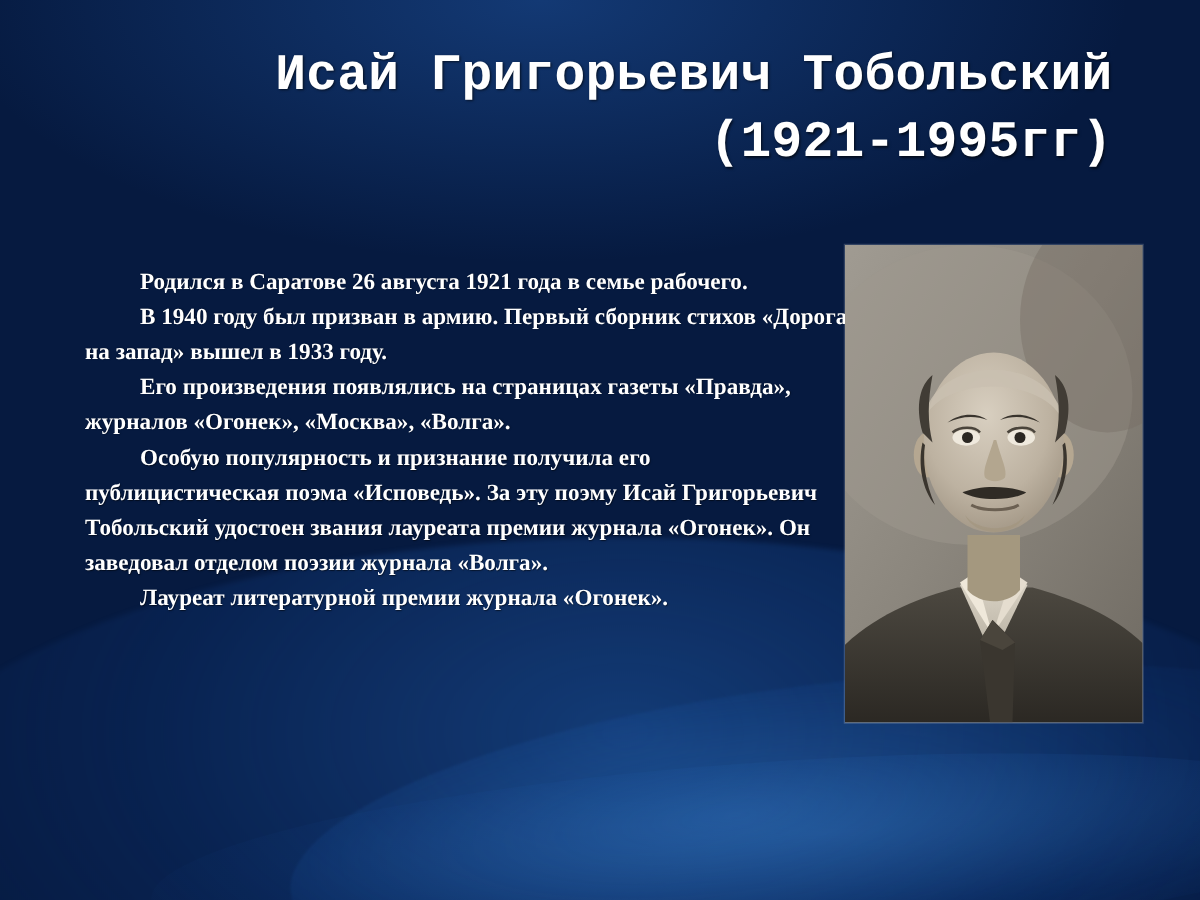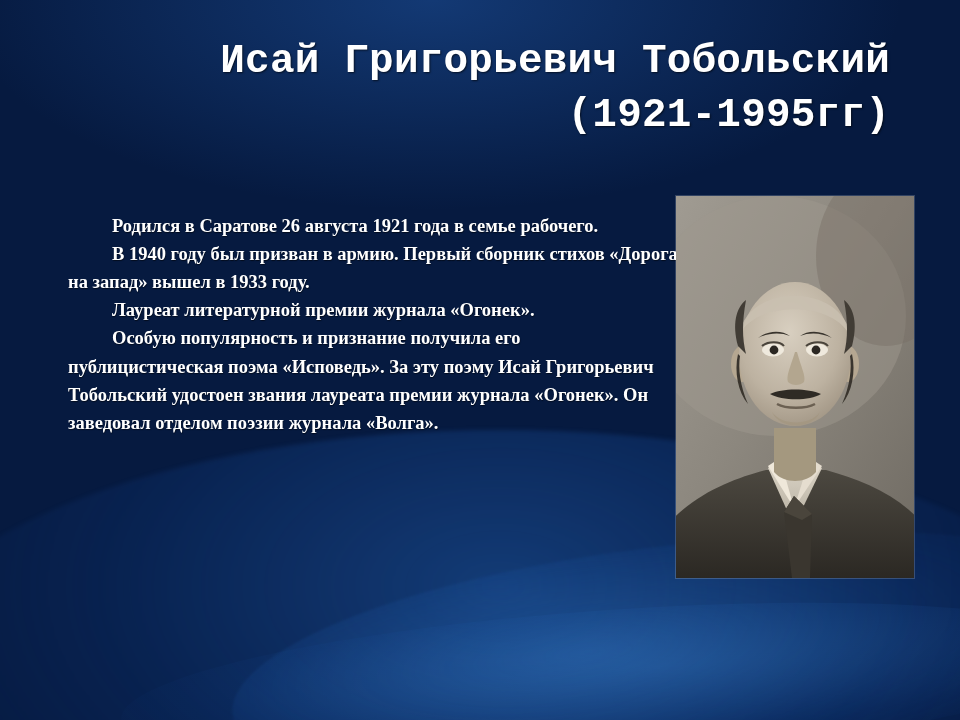--- a/index.html
+++ b/index.html
@@ -142,22 +142,23 @@
   <div class="swoosh swoosh-3"></div>
 
   <div class="title">
     <span>Исай Григорьевич Тобольский</span>
     <span class="line2">(1921-1995гг)</span>
   </div>
 
   <div class="body-text">
     <p>Родился в Саратове 26 августа 1921 года в семье рабочего.</p>
     <p>В 1940 году был призван в армию. Первый сборник стихов «Дорога на запад»   вышел в 1933 году.</p>
+    <p>Его произведения появлялись на страницах газеты «Правда»,  журналов «Огонек», «Москва», «Волга».</p>
+    <p>Особую популярность и признание получила его публицистическая поэма «Исповедь».  За эту поэму Исай Григорьевич Тобольский удостоен звания лауреата премии журнала «Огонек». Он заведовал отделом поэзии журнала «Волга».</p>
     <p>Лауреат литературной премии журнала «Огонек».</p>
-    <p>Особую популярность и признание получила его публицистическая поэма «Исповедь».  За эту поэму Исай Григорьевич Тобольский удостоен звания лауреата премии журнала «Огонек». Он заведовал отделом поэзии журнала «Волга».</p>
   </div>
 
   <div class="portrait">
     <svg width="238" height="382" viewBox="0 0 238 382" xmlns="http://www.w3.org/2000/svg" aria-hidden="true">
       <defs>
         <linearGradient id="bgGrad" x1="0" y1="0" x2="1" y2="1">
           <stop offset="0%" stop-color="#a09b92"></stop>
           <stop offset="45%" stop-color="#8c877e"></stop>
           <stop offset="100%" stop-color="#6f6a62"></stop>
         </linearGradient>

